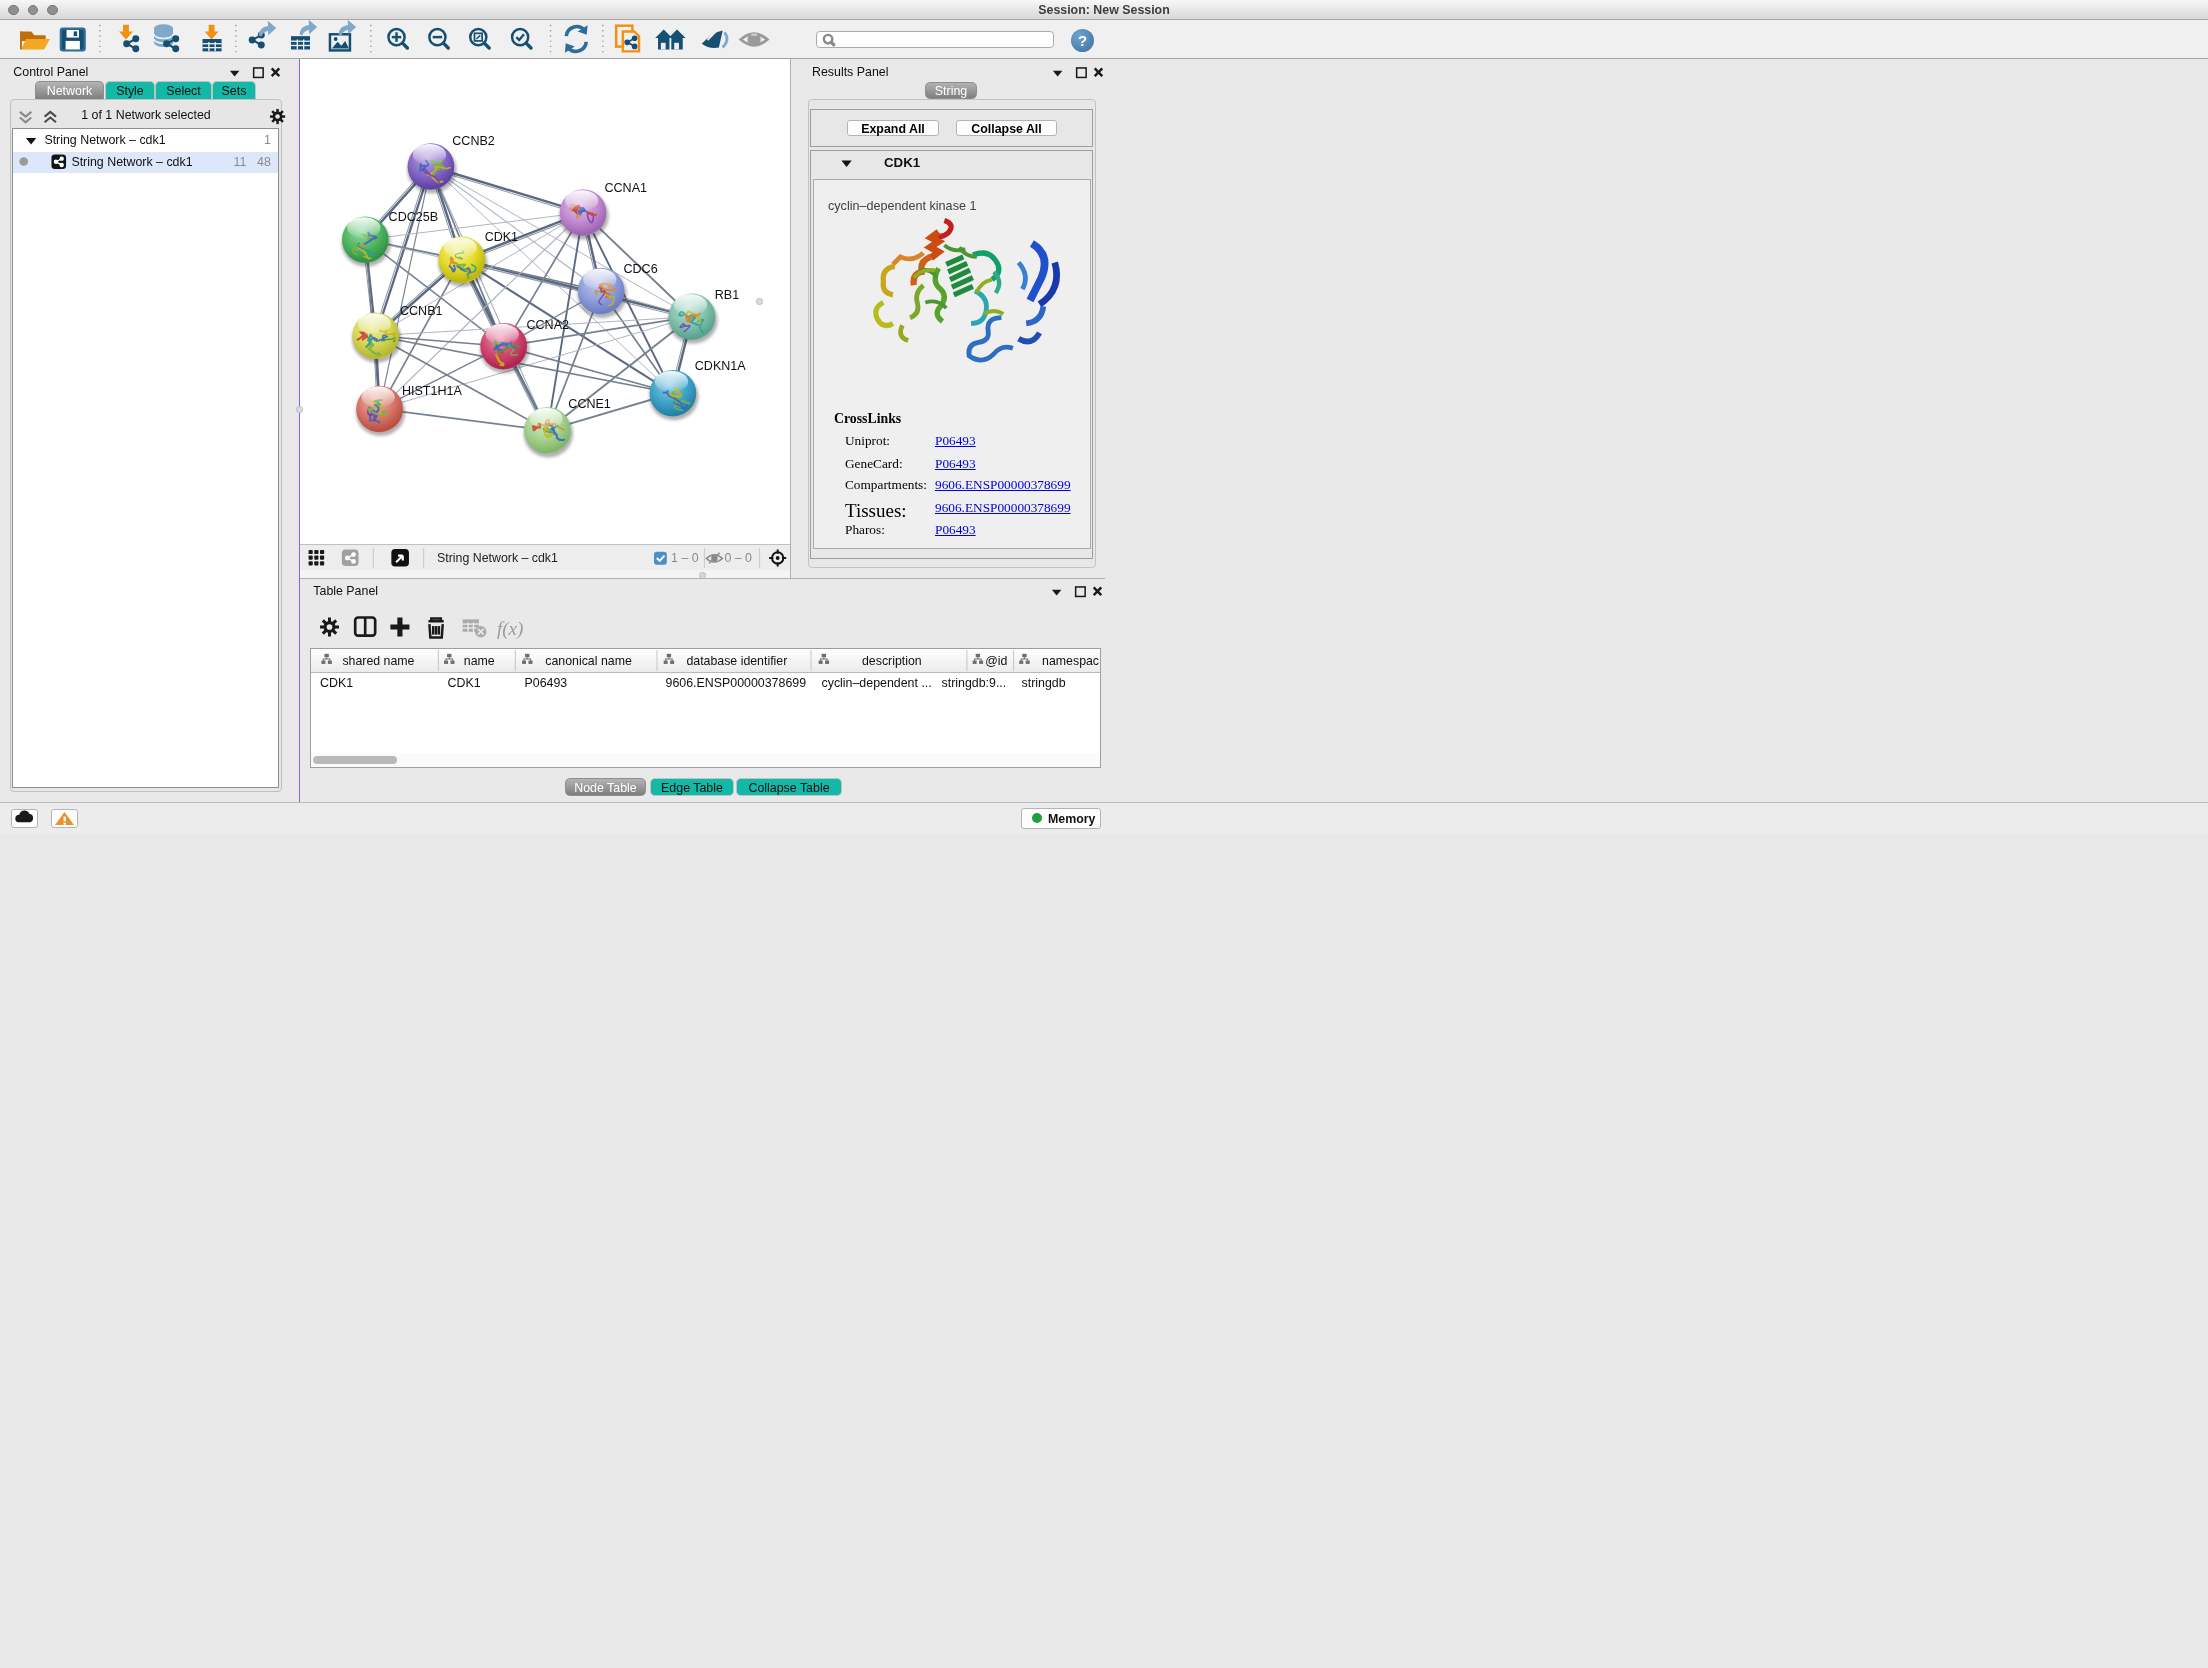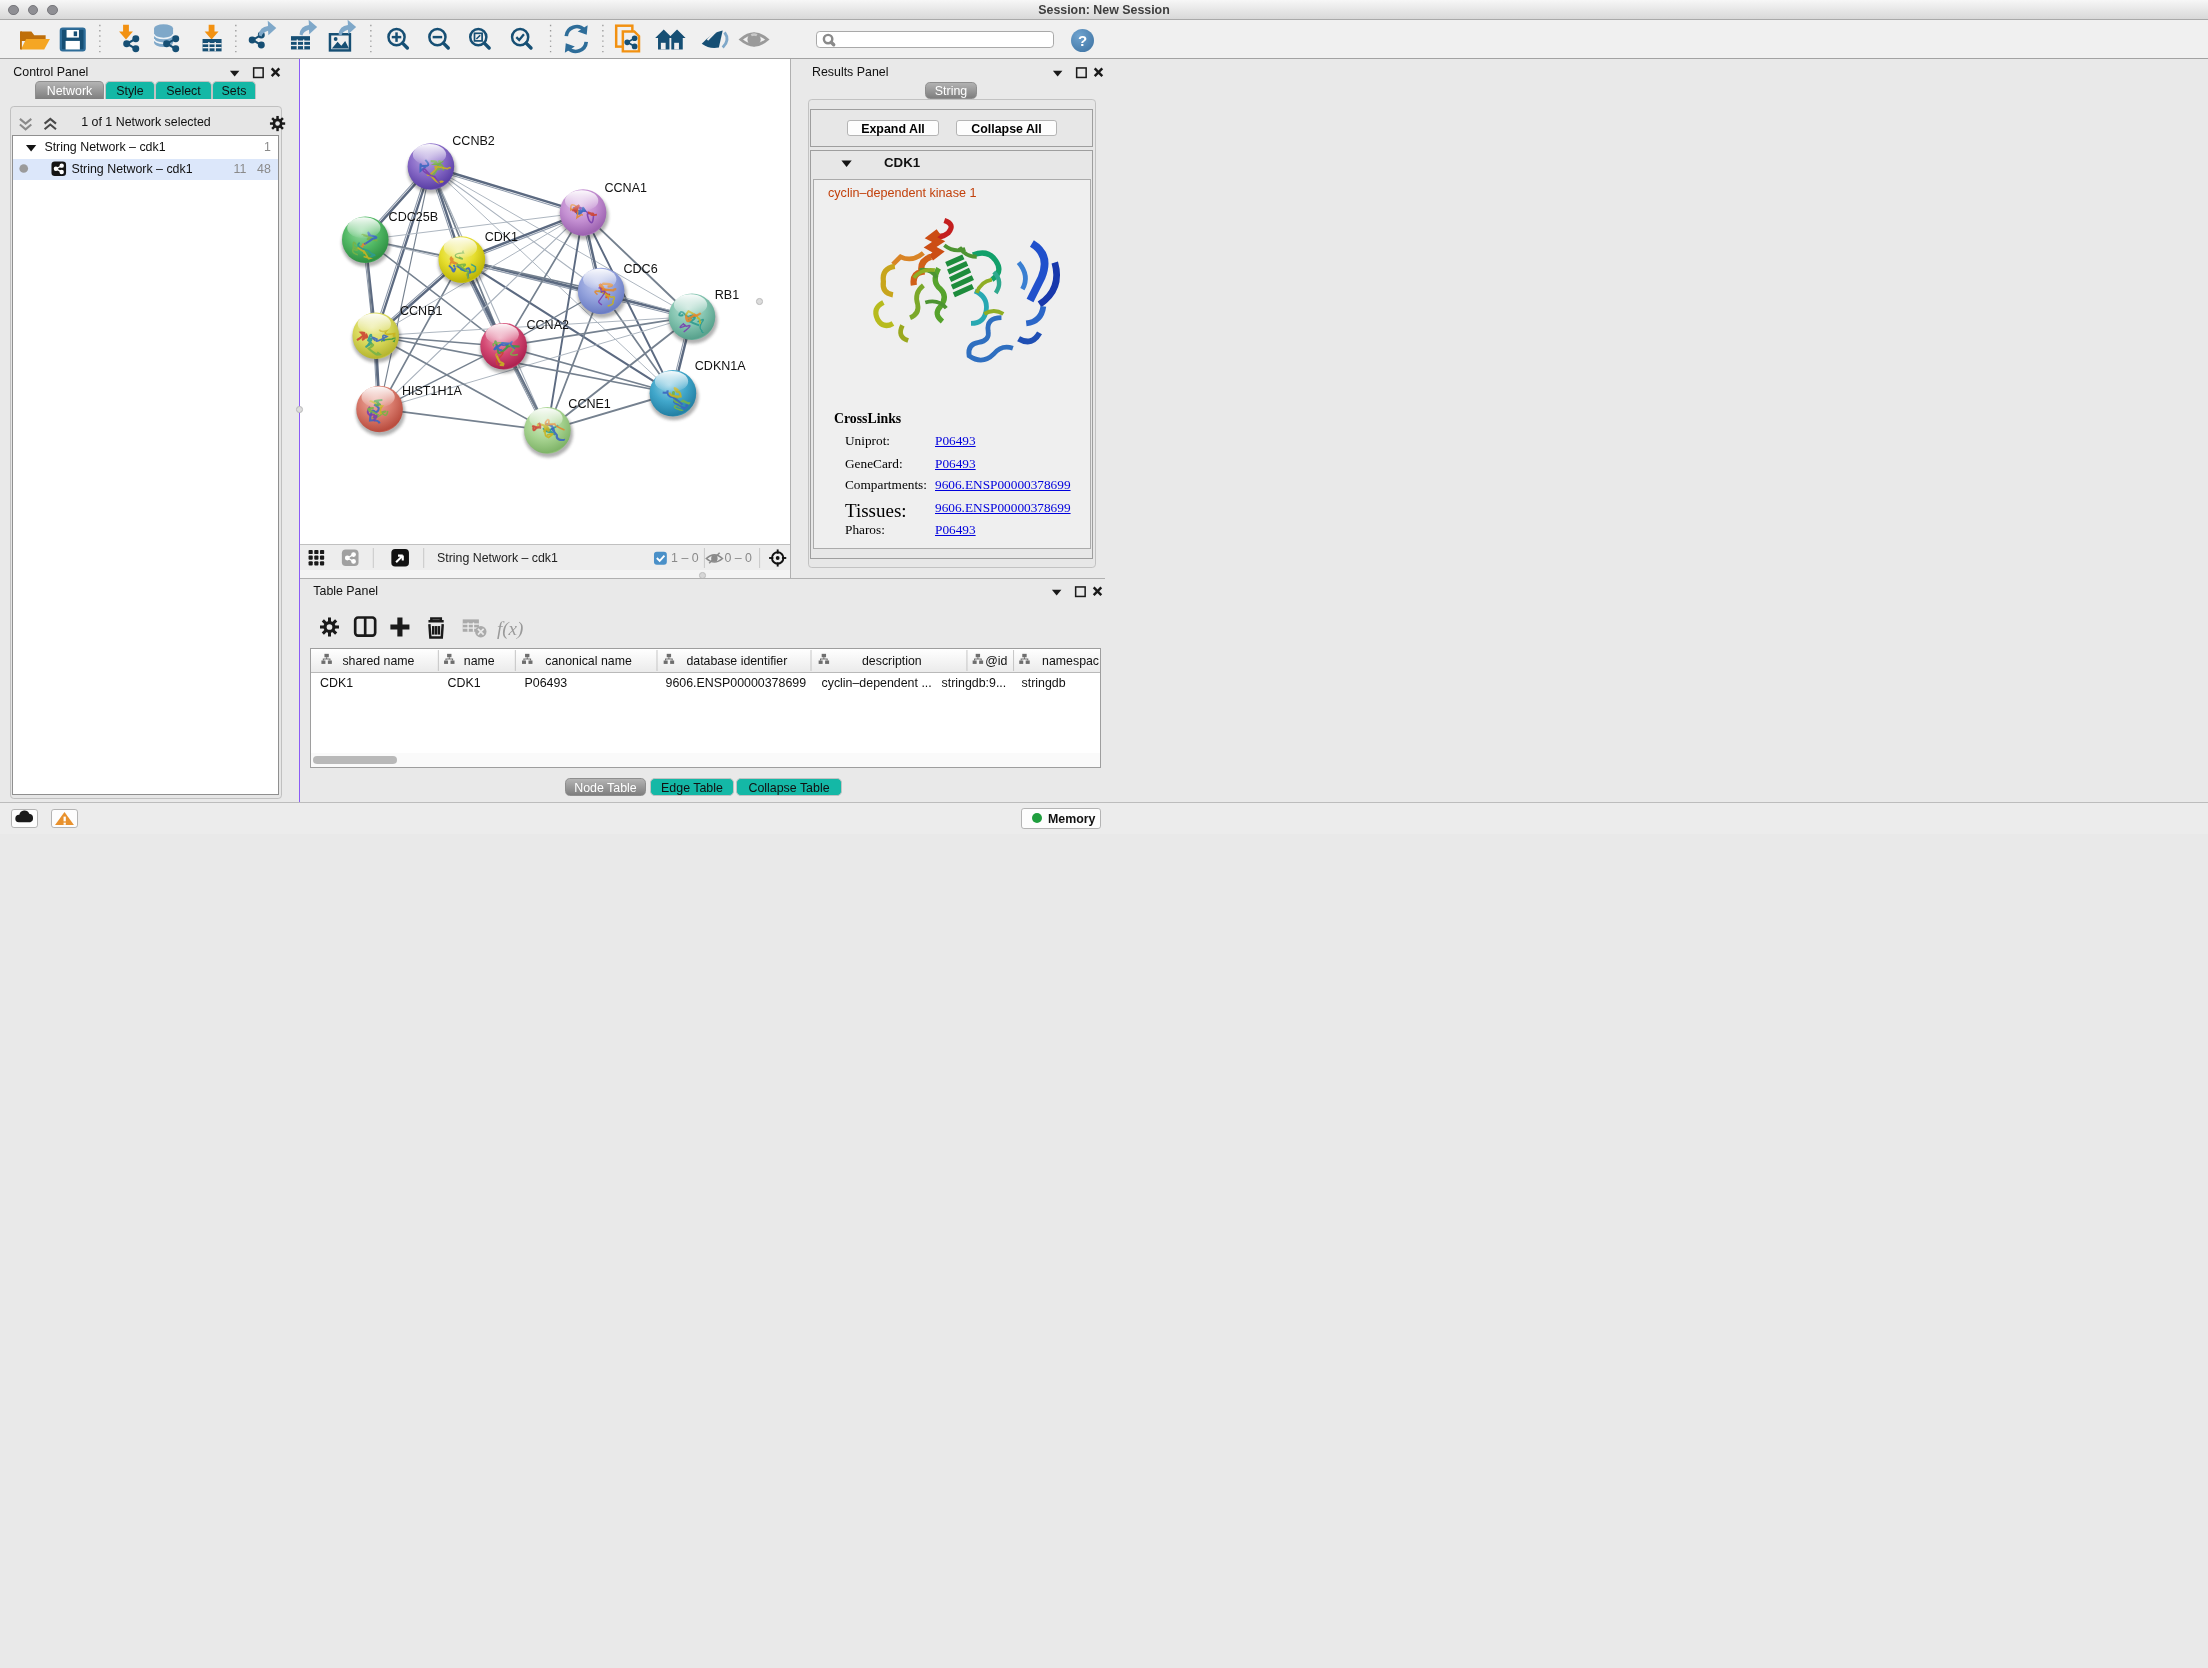--- a/index.html
+++ b/index.html
@@ -11,21 +11,21 @@
 #searchbox { position:absolute; left:816px; top:31px; width:238px; height:17px; background:#fff;
   border:1px solid #a9a9a9; border-radius:3.8px; }
 #helpbtn { position:absolute; left:1071px; top:28.5px; width:23px; height:23px; border-radius:50%;
   background:radial-gradient(circle at 35% 30%, #6fa3cf, #3a6f9f); color:#fff; font-weight:bold;
   font-size:15px; text-align:center; line-height:23px; }
 .panelhead { font-size:12.4px; color:#111; }
 #controlpanel { position:absolute; left:0; top:59px; width:300px; height:743px; background:#e9e9e9; border-right:1px solid #8b5cf6; }
 .tab { position:absolute; top:22px; height:18px; background:#14b8a6; border:1px solid #c2c2c2; border-bottom:none;
   border-radius:4.8px 4.8px 0 0; font-size:12.4px; text-align:center; color:#111; line-height:18px; }
 .tabsel { background:linear-gradient(#b4b4b4,#7e7e7e); color:#fff; border-color:#8e8e8e; }
-#cp-tabpane { position:absolute; left:9.5px; top:47px; width:272px; height:693px; background:#e6e6e6;
+#cp-tabpane { position:absolute; left:9.5px; top:40px; width:272px; height:693px; background:#e6e6e6;
   border:1px solid #c0c0c0; border-radius:3.8px; }
 #cp-bar { position:absolute; left:1px; top:7.6px; width:269px; height:20px; font-size:12.4px; color:#111; text-align:center; }
 #cp-list { position:absolute; left:1.9px; top:27.6px; width:267px; height:660px; background:#fff; border:1px solid #8f8f8f; }
 .lrow { position:absolute; left:0; width:100%; height:21px; font-size:12.4px; line-height:21px; color:#111; }
 #resultspanel { position:absolute; left:790px; top:59px; width:314px; height:519px; background:#e9e9e9; border-left:1px solid #b0b0b0; }
 #tablepanel { position:absolute; left:300px; top:578px; width:805px; height:224px; background:#e9e9e9; border-top:1px solid #b0b0b0; }
 #statusbar { position:absolute; left:0; top:802px; width:100%; height:32px; background:#ececec; border-top:1px solid #bcbcbc;font-weight:bold; }
 #canvas { position:absolute; left:300px; top:59px; width:491px; height:485px; background:#fff; }
 #canvasfoot { position:absolute; left:300px; top:544px; width:491px; height:26px; background:#ededed; border-top:1px solid #c0c0c0; }
 #canvassplit { position:absolute; left:300px; top:570px; width:491px; height:8.6px; background:#f4f4f4; }
@@ -585,21 +585,21 @@
  <div style="position:absolute;left:134px;top:23px;width:52px;height:17px;background:linear-gradient(#b2b2b2,#7e7e7e);border:1px solid #8e8e8e;border-radius:4.8px;color:#fff;font-size:12.4px;text-align:center;line-height:17px;">String</div>
  <div style="position:absolute;left:19px;top:50px;width:283px;height:38px;background:#e7e7e7;border:1px solid #9e9e9e;"></div>
  <div class="sbtn" style="left:56px;top:61px;width:92px;height:16px;font-size:12.4px;font-weight:bold;text-align:center;line-height:16px;">Expand All</div>
  <div class="sbtn" style="left:165px;top:61px;width:101px;height:16px;font-size:12.4px;font-weight:bold;text-align:center;line-height:16px;">Collapse All</div>
  <div style="position:absolute;left:19px;top:91px;width:283px;height:409px;background:#e7e7e7;border:1px solid #9e9e9e;"></div>
  <svg width="15" height="9.5" style="position:absolute;left:49px;top:100px" viewBox="0 0 16 10">
       <path d="M1.5 1.5 l11 0 -5.5 7 z" fill="#141414"></path>
     </svg>
  <div style="position:absolute;left:93px;top:96px;width:114px;font-size:13.3px;font-weight:bold;color:#111;">CDK1</div>
  <div style="position:absolute;left:22px;top:120px;width:278px;height:370px;background:#efefef;border:1px solid #ababab;"></div>
- <div style="position:absolute;left:37px;top:127px;font-size:12.6px;color:#c2410c;">cyclin–dependent kinase 1</div>
+ <div style="position:absolute;left:37px;top:140px;font-size:12.6px;color:#404040;">cyclin–dependent kinase 1</div>
  <div class="serif" style="position:absolute;left:43px;top:352px;font-size:13.8px;font-weight:bold;color:#000;">CrossLinks</div>
  <div class="serif" style="position:absolute;left:54px;top:374px;font-size:13.3px;">Uniprot:</div>
  <div class="serif" style="position:absolute;left:54px;top:397px;font-size:13.3px;">GeneCard:</div>
  <div class="serif" style="position:absolute;left:54px;top:418px;font-size:13.3px;">Compartments:</div>
  <div class="serif" style="position:absolute;left:54px;top:441px;font-size:19px;">Tissues:</div>
  <div class="serif" style="position:absolute;left:54px;top:463px;font-size:13.3px;">Pharos:</div>
  <div class="serif" style="position:absolute;left:144px;top:374px;font-size:13.3px;"><a class="lnk">P06493</a></div>
  <div class="serif" style="position:absolute;left:144px;top:397px;font-size:13.3px;"><a class="lnk">P06493</a></div>
  <div class="serif" style="position:absolute;left:144px;top:418px;font-size:13.3px;"><a class="lnk">9606.ENSP00000378699</a></div>
  <div class="serif" style="position:absolute;left:144px;top:441px;font-size:13.3px;"><a class="lnk">9606.ENSP00000378699</a></div>

